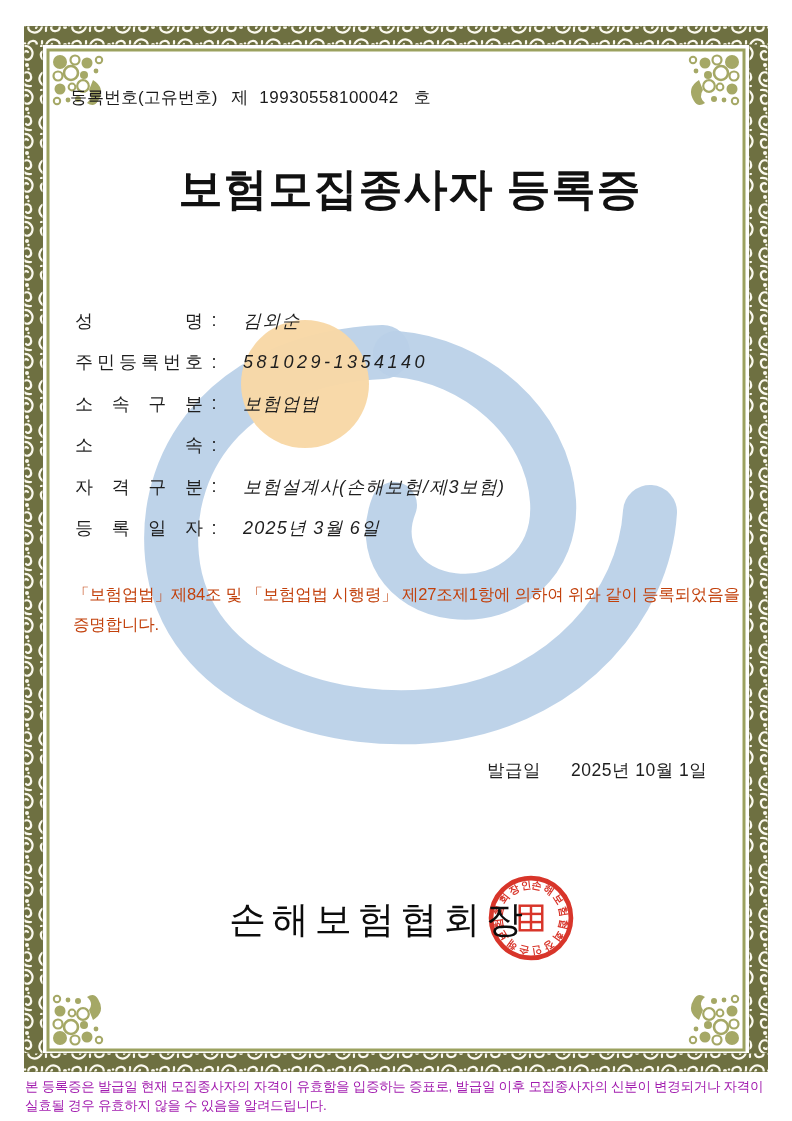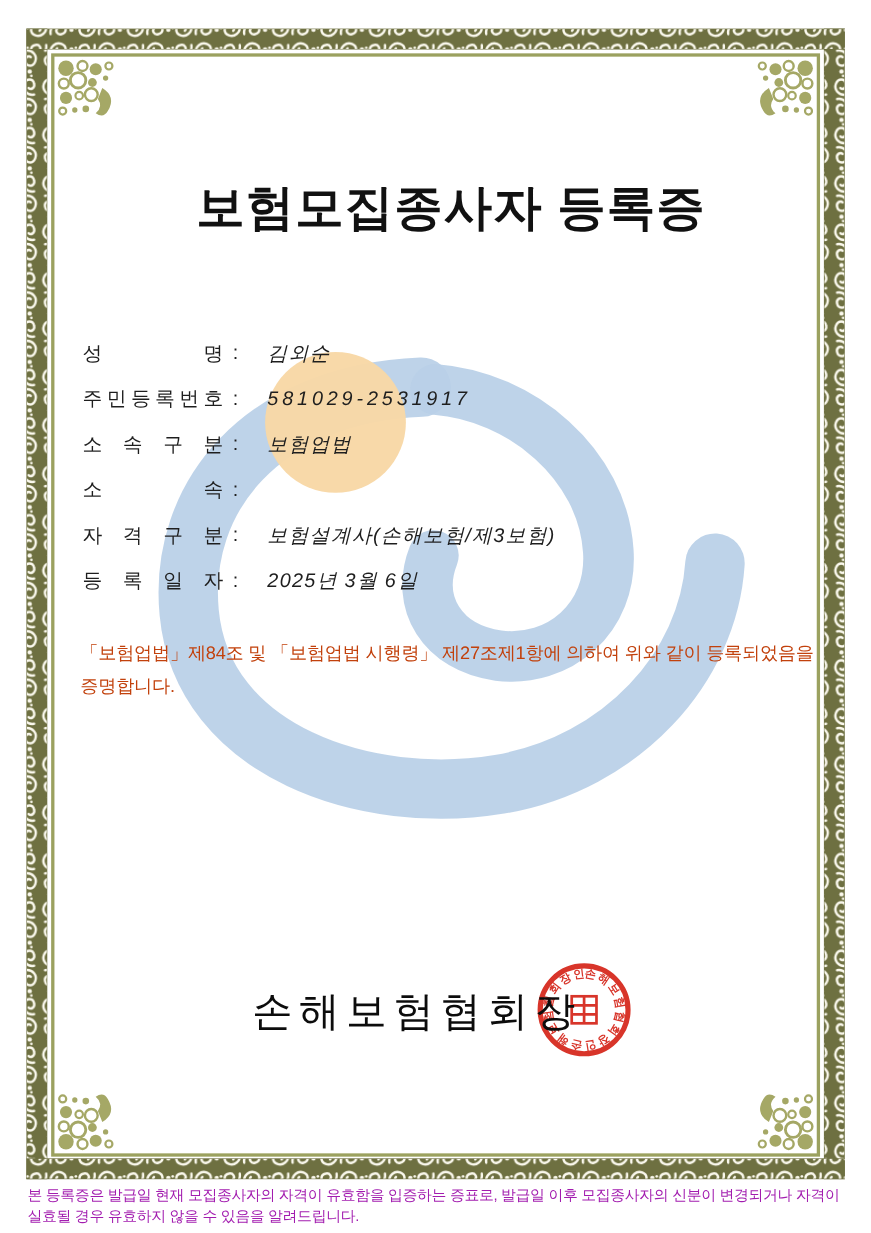--- a/index.html
+++ b/index.html
@@ -114,20 +114,23 @@
   <rect x="48" y="50" width="696" height="1000" fill="none" stroke="#9ba15f" stroke-width="3"></rect>
 
   <use href="#flor" transform="translate(53,55)"></use>
   <use href="#flor" transform="translate(739,55) scale(-1,1)"></use>
   <use href="#flor" transform="translate(53,1045) scale(1,-1)"></use>
   <use href="#flor" transform="translate(739,1045) scale(-1,-1)"></use>
 </svg>
 
 <div class="content">
 
+  <div class="reg-line">
+    <span>등록번호(고유번호)</span><span class="prefix">제</span><span class="num">19930558100042</span><span class="suffix">호</span>
+  </div>
 
   <h1 class="title" style="margin:0;">보험모집종사자 등록증</h1>
 
   <div class="fields">
     <div class="field-row">
       <span class="flabel jchars">
           <span>성</span>
           <span>명</span>
         </span>
       <span class="colon">:</span>
@@ -136,21 +139,21 @@
     <div class="field-row">
       <span class="flabel jchars">
           <span>주</span>
           <span>민</span>
           <span>등</span>
           <span>록</span>
           <span>번</span>
           <span>호</span>
         </span>
       <span class="colon">:</span>
-      <span class="fvalue rrn">581029-2531917</span>
+      <span class="fvalue rrn">581029-1354140</span>
     </div>
     <div class="field-row">
       <span class="flabel jchars">
           <span>소</span>
           <span>속</span>
           <span>구</span>
           <span>분</span>
         </span>
       <span class="colon">:</span>
       <span class="fvalue">보험업법</span>
@@ -179,20 +182,24 @@
           <span>일</span>
           <span>자</span>
         </span>
       <span class="colon">:</span>
       <span class="fvalue">2025년 3월 6일</span>
     </div>
   </div>
 
   <p class="body-par" style="margin:0;">「보험업법」제84조 및 「보험업법 시행령」 제27조제1항에 의하여 위와 같이 등록되었음을 증명합니다.</p>
 
+  <div class="issue-row">
+    <span>발급일</span>
+    <span class="idate">2025년 10월 1일</span>
+  </div>
 
   <div class="issuer jchars">
       <span>손</span>
       <span>해</span>
       <span>보</span>
       <span>험</span>
       <span>협</span>
       <span>회</span>
       <span>장</span>
     </div>

